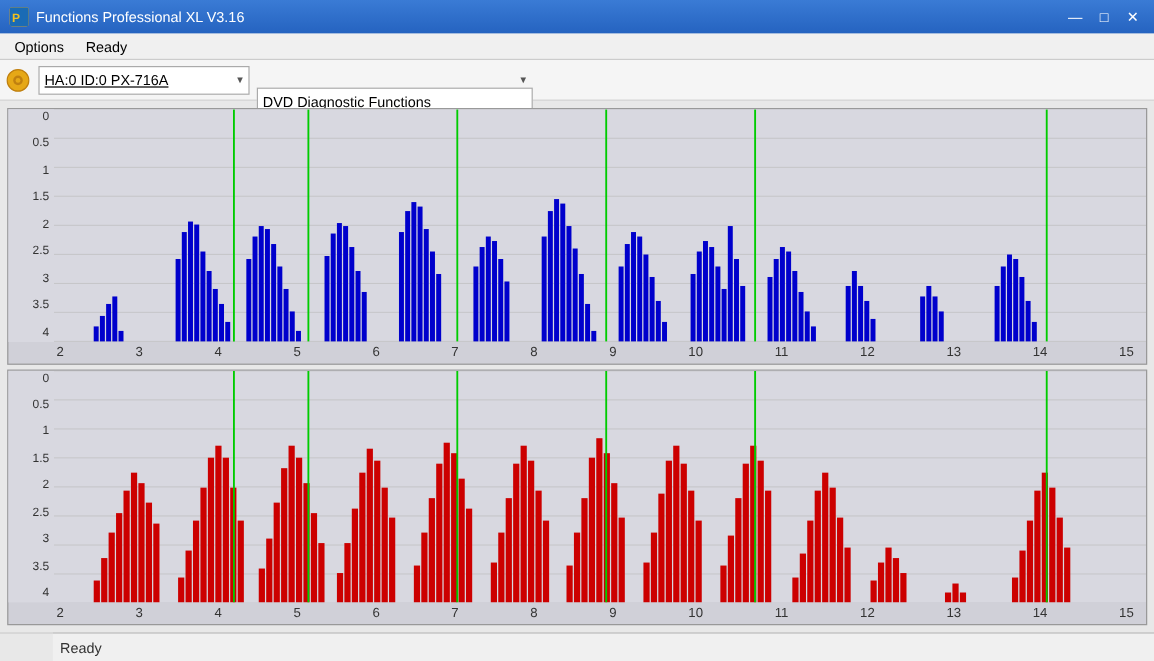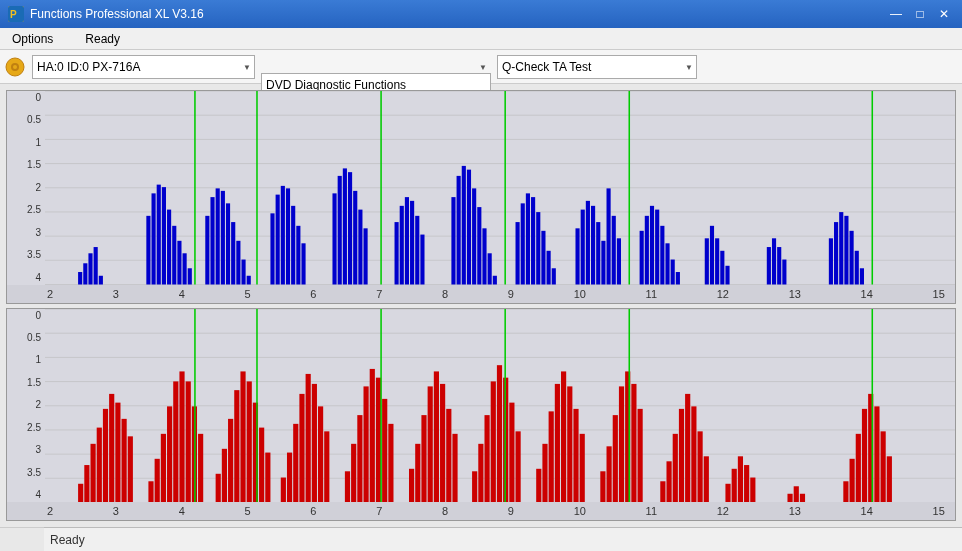--- a/index.html
+++ b/index.html
@@ -60,21 +60,21 @@
     }
 
     
     #menu-bar {
       background: #f0f0f0;
       border-bottom: 1px solid #ccc;
       height: 22px;
       display: flex;
       align-items: center;
       padding: 0 4px;
-      gap: 16px;
+      gap: 2px;
     }
     .menu-item {
       padding: 2px 8px;
       cursor: pointer;
       font-size: 12px;
       border-radius: 2px;
     }
 
     
     #toolbar {
@@ -112,21 +112,21 @@
     .select-wrapper::after {
       content: '▼';
       font-size: 8px;
       position: absolute;
       right: 4px;
       top: 50%;
       transform: translateY(-50%);
       pointer-events: none;
       color: #555;
     }
-    #drive-select { width: 223px; }
+    #drive-select { width: 176px; text-decoration: underline; }
     #function-select { width: 230px; margin-top: 36px; }
     #test-select { width: 200px; }
 
     
     #main-content {
       background: #e8e8e8;
       padding: 6px;
       display: flex;
       flex-direction: column;
       gap: 4px;
@@ -308,25 +308,20 @@
     </svg>
   </div>
   <div class="select-wrapper">
     <select class="toolbar-select" id="drive-select">
       <option>HA:0 ID:0  PX-716A</option>
     </select>
   </div>
   <div class="select-wrapper">
     <select class="toolbar-select" id="function-select">
       <option>DVD Diagnostic Functions</option>
-    </select>
-  </div>
-  <div class="select-wrapper">
-    <select class="toolbar-select" id="test-select">
-      <option>Q-Check TA Test</option>
     </select>
   </div>
 </div>
 
 <div id="main-content">
 
   <div class="chart-container">
     <div class="chart-inner">
       <div class="y-axis">
         <div class="y-label">4</div>

